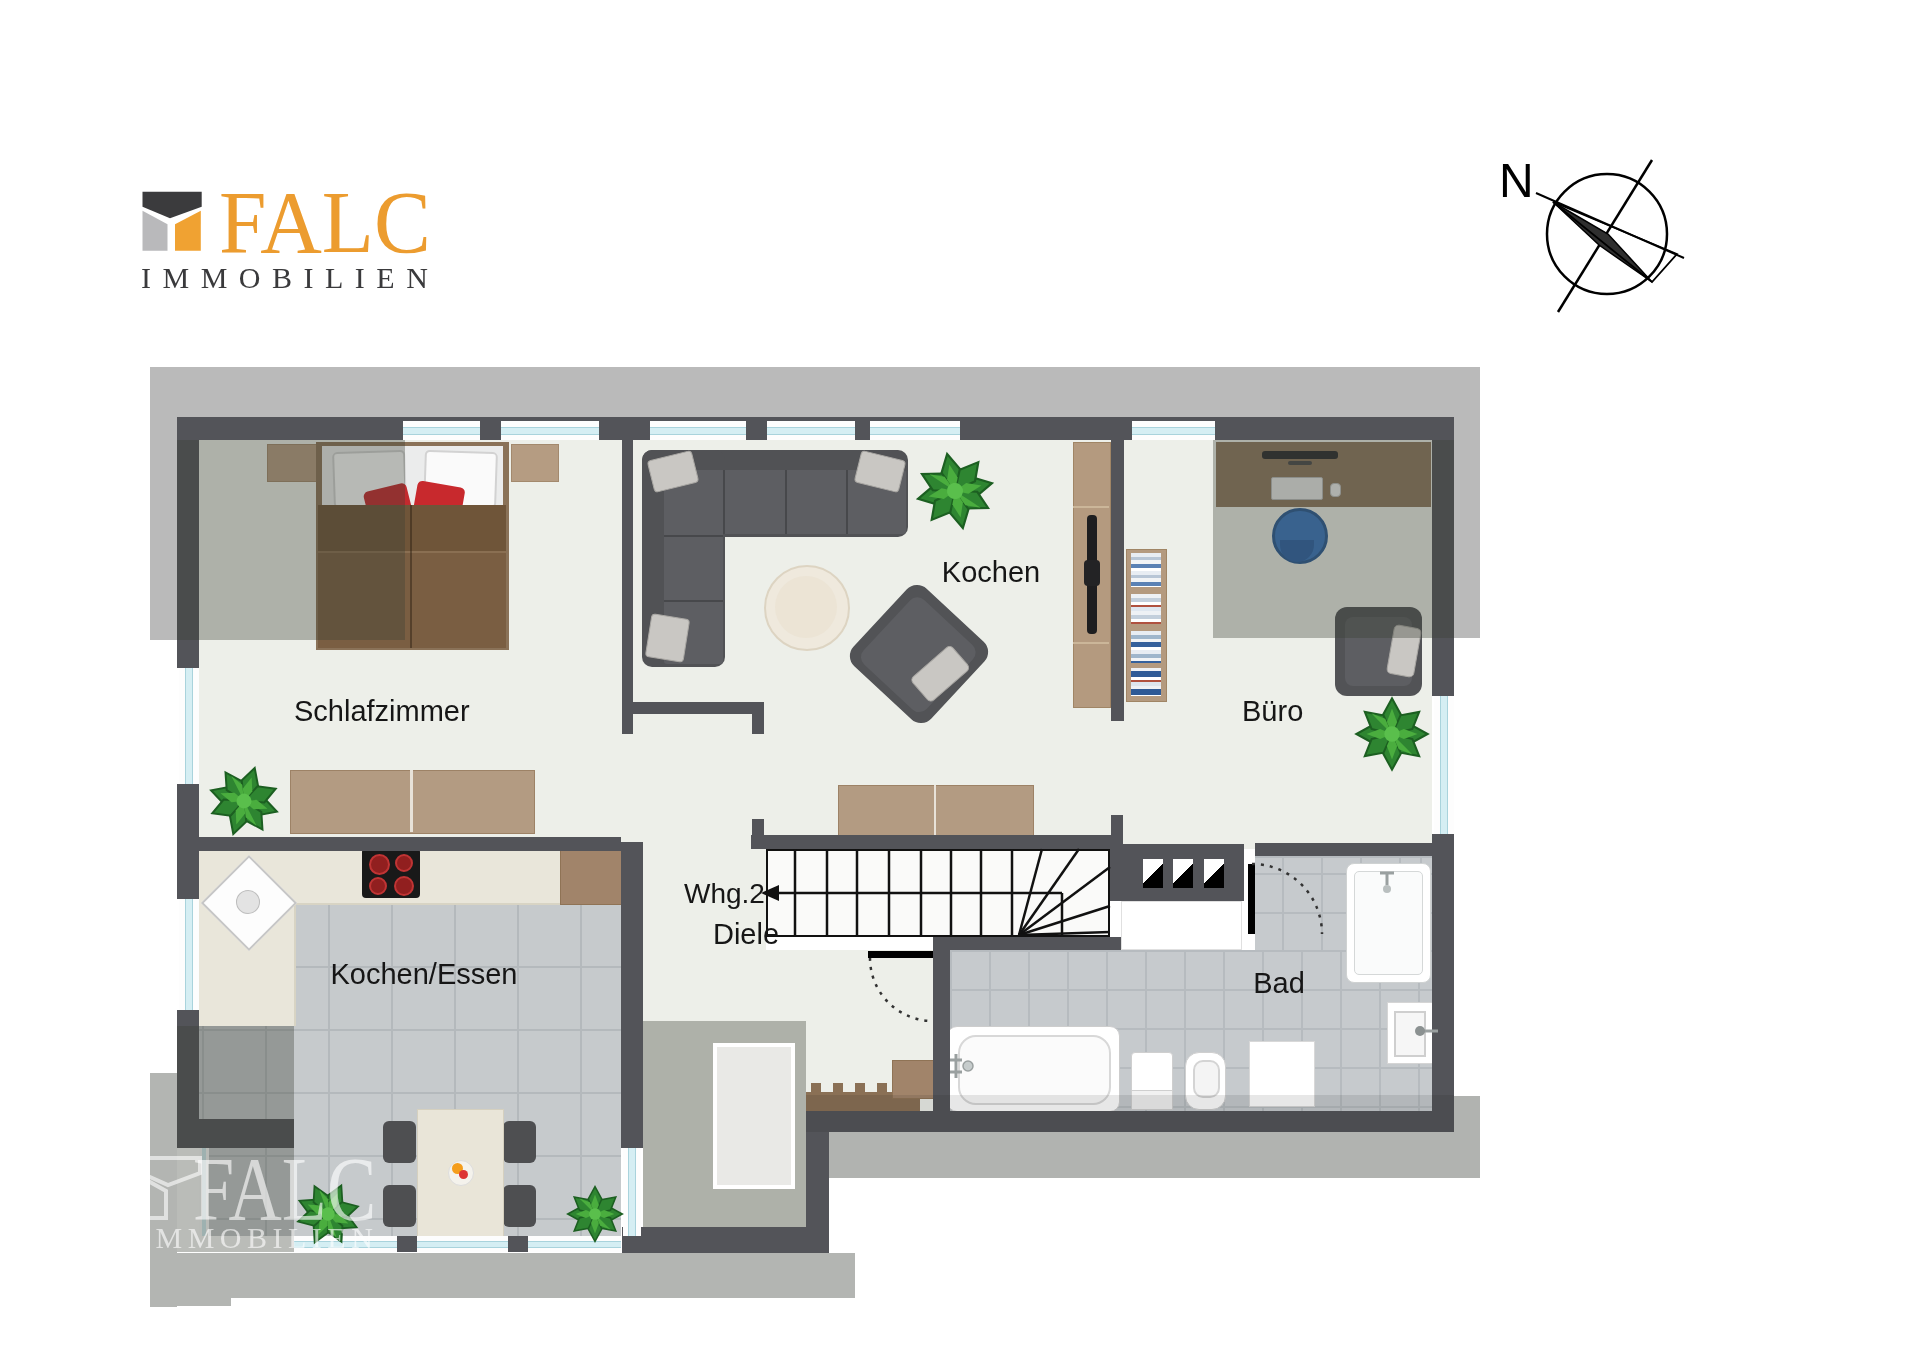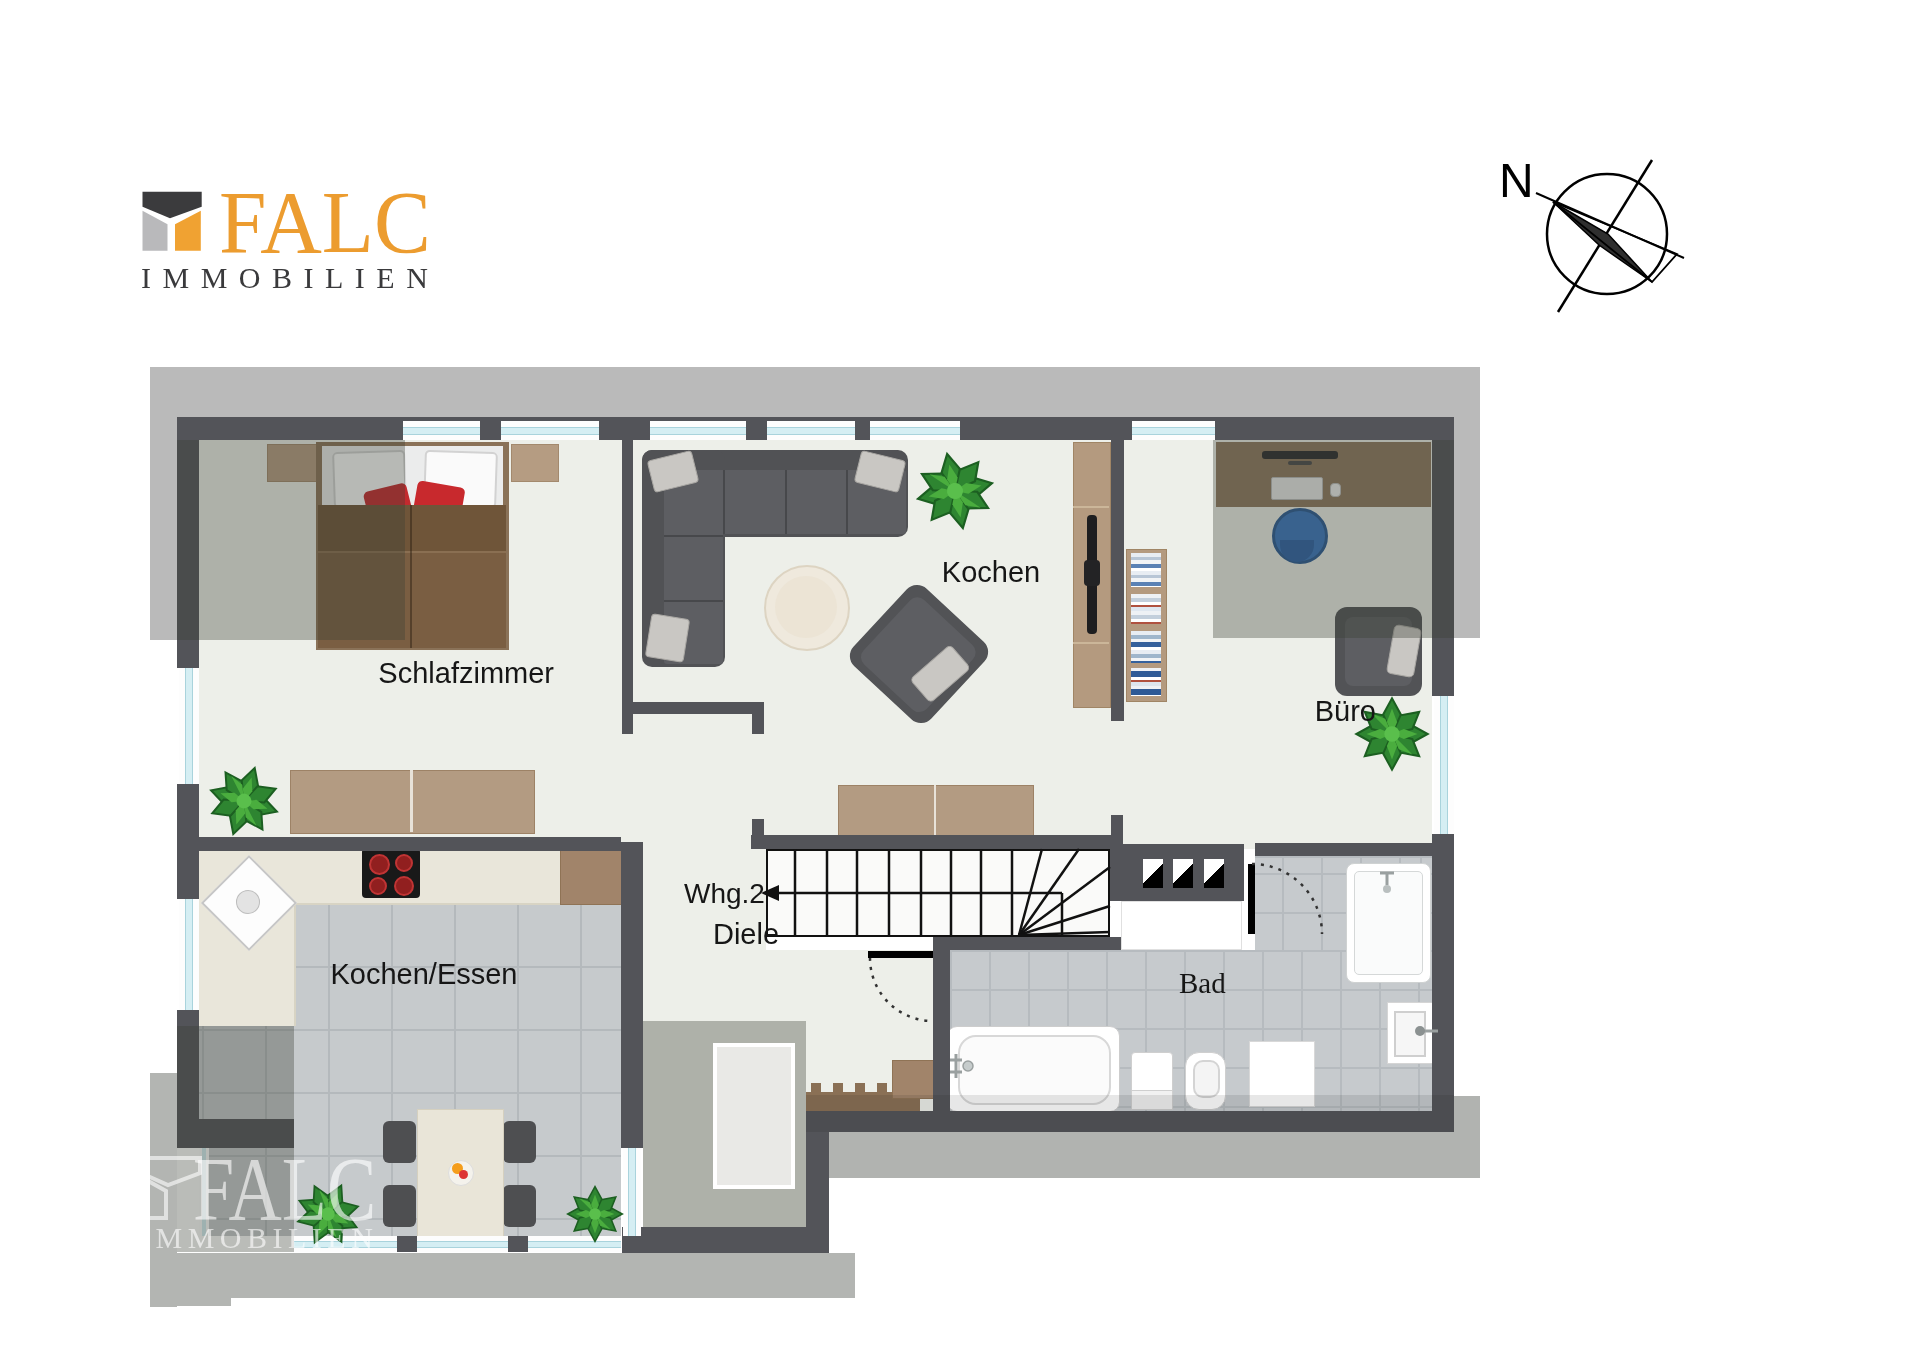--- a/index.html
+++ b/index.html
@@ -292,26 +292,26 @@
 
  <use href="#plant" transform="translate(244,801) scale(1.65) rotate(18)"></use>
  <use href="#plant" transform="translate(955,491) scale(1.8) rotate(-12)"></use>
  <use href="#plant" transform="translate(1392,734) scale(1.7)"></use>
  <use href="#plant" transform="translate(328,1214) scale(1.5) rotate(25)"></use>
  <use href="#plant" transform="translate(595,1214) scale(1.3)"></use>
 </svg>
 </div>
 
 <div class="a" id="texts">
- <div class="lbl" style="left:294px;top:657px;width:260px;text-align:right;">Schlafzimmer</div>
+ <div class="lbl" style="left:294px;top:695px;width:260px;text-align:left;">Schlafzimmer</div>
  <div class="lbl" style="left:891px;top:556px;width:200px;text-align:center;">Kochen</div>
- <div class="lbl" style="left:1176px;top:695px;width:200px;text-align:right;">Büro</div>
+ <div class="lbl" style="left:1242px;top:695px;width:200px;text-align:left;">Büro</div>
  <div class="lbl" style="left:324px;top:958px;width:200px;text-align:center;">Kochen/Essen</div>
  <div class="lbl" style="left:646px;top:918px;width:200px;text-align:center;">Diele</div>
- <div class="lbl" style="left:1179px;top:967px;width:200px;font-family:Liberation Serif, serif;">Bad</div>
+ <div class="lbl" style="left:1179px;top:967px;width:200px;text-align:center;">Bad</div>
  <div class="lbl" style="left:684px;top:878px;font-size:28px;">Whg.2</div>
 </div>
 
 <div class="a" id="brand">
 
  <svg class="a" style="left:135px;top:185px;" width="120" height="75" viewBox="135 185 120 75">
   <polygon points="142.5,191.7 201.7,191.7 201.7,206.7 170,218.3 142.5,206.7" fill="#3b3b3d"></polygon>
   <polygon points="142.5,210.8 167.5,224.2 167.5,250.8 142.5,250.8" fill="#b9b9bb"></polygon>
   <polygon points="175,224.2 200.8,210.8 200.8,250.8 175,250.8" fill="#f0a232"></polygon>
  </svg>

